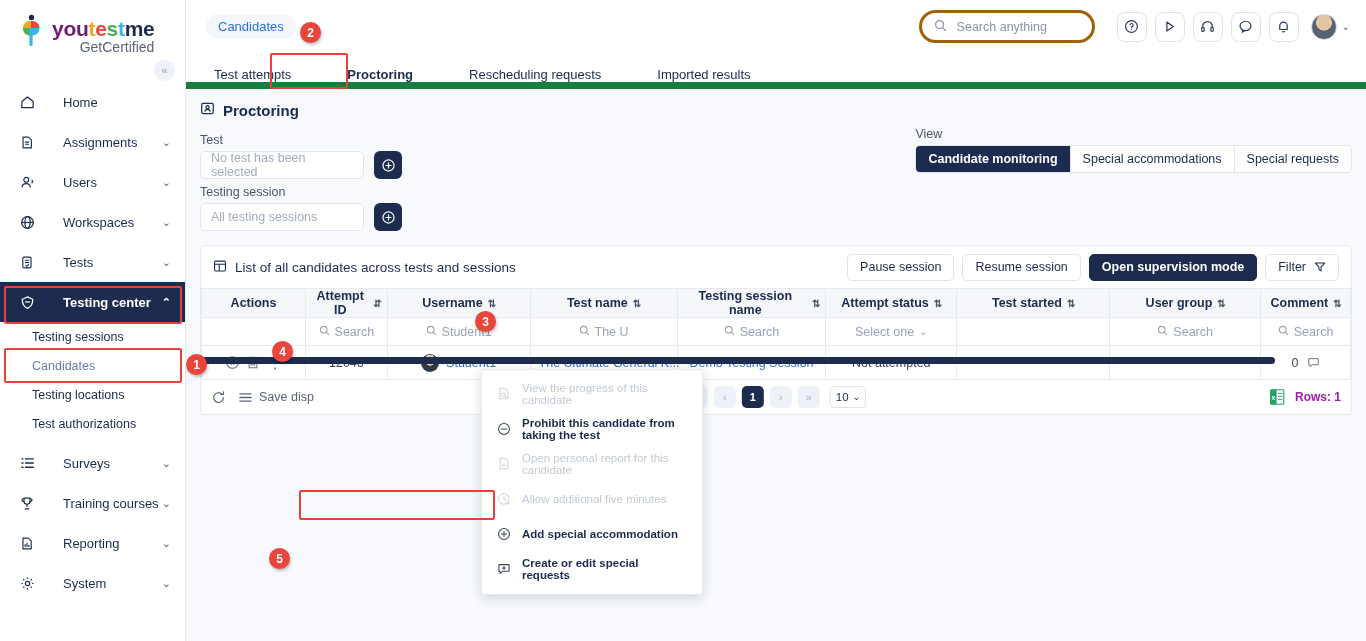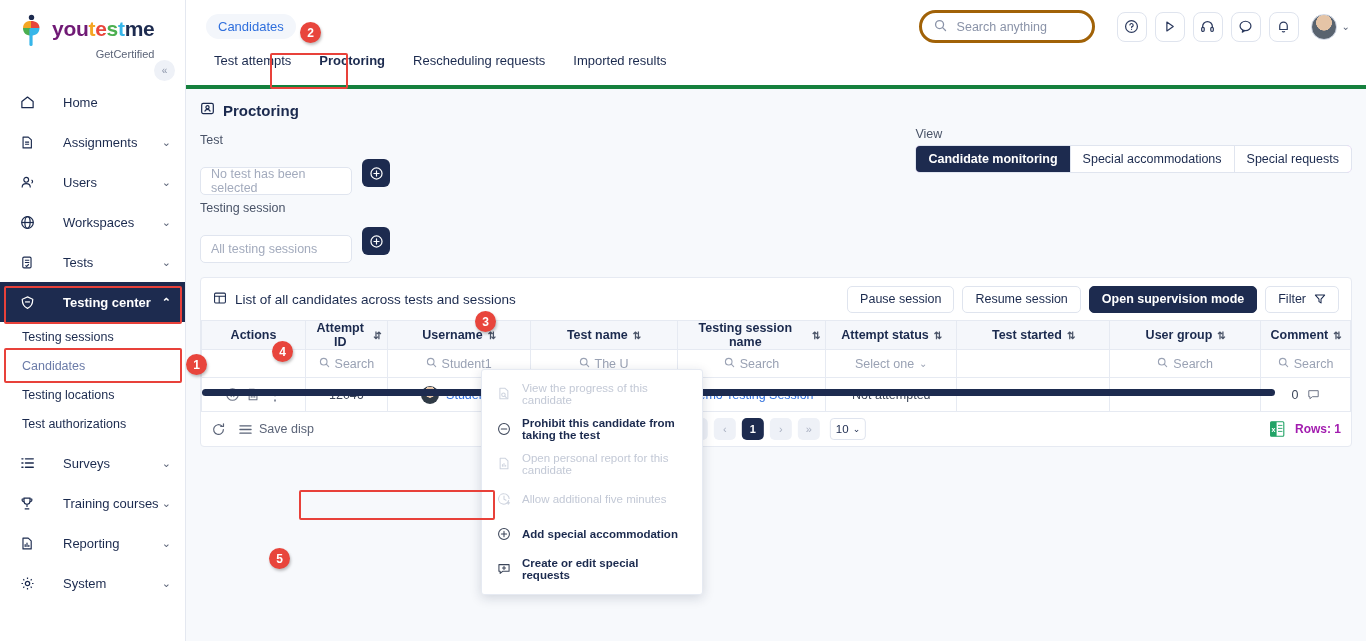--- a/index.html
+++ b/index.html
@@ -27,21 +27,21 @@
   .logo-row { display: flex; align-items: flex-start; }
   .logo-mark { width: 30px; height: 32px; position: relative; margin-right: 4px; }
   .logo-text { line-height: 1; padding-top: 4px; }
   .logo-main { font-size: 21px; font-weight: bold; letter-spacing: -0.3px; }
   .lt-you { color: #701a75; }
   .lt-t1 { color: #f5a623; }
   .lt-e { color: #e8453c; }
   .lt-s { color: #4caf50; }
   .lt-t2 { color: #37b6e9; }
   .lt-me { color: #1d2b4f; }
-  .logo-sub { font-size: 11px; color: #5b6478; text-align: right; margin-top: 10px; }
+  .logo-sub { font-size: 14px; color: #5b6478; text-align: right; margin-top: 1px; }
 
   .collapse-btn {
     position: absolute; right: 10px; top: 60px;
     width: 21px; height: 21px; border-radius: 50%;
     background: #eef1f7; color: #8a93a8;
     display: flex; align-items: center; justify-content: center;
     font-size: 10px; cursor: pointer;
   }
 
   .nav { margin-top: 22px; }
@@ -53,21 +53,21 @@
   }
   .nav-item .ico { width: 22px; flex: 0 0 22px; display:flex; align-items:center; }
   .nav-item .lbl { flex: 1; margin-left: 21px; }
   .nav-item .chev { color: #5b6478; font-size: 11px; }
   .nav-item.active {
     background: #1d2b4f; color: #ffffff; font-weight: bold;
   }
   .nav-item.active .chev { color: #ffffff; }
   .nav-sub {
     height: 29px; display: flex; align-items: center;
-    padding-left: 22px; font-size: 12.5px; color: #1b2a4e; cursor: pointer;
+    padding-left: 32px; font-size: 12.5px; color: #1b2a4e; cursor: pointer;
   }
   .nav-sub.selected { color: #6b7ba8; }
 
   .hl-box {
     position: absolute; border: 2.5px solid #e8413a; border-radius: 2px;
     pointer-events: none; z-index: 40;
   }
 
   
   .main { flex: 1; height: 641px; background: #ffffff; position: relative; overflow: hidden; }
@@ -99,44 +99,44 @@
   }
   .avatar-wrap { display: flex; align-items: center; margin-left: 12px; cursor: pointer; }
   .avatar {
     width: 26px; height: 26px; border-radius: 50%;
     background: radial-gradient(circle at 50% 32%, #e5c4a6 0 38%, #59636f 40% 100%);
     border: 1px solid #cfd6e4;
   }
   .avatar-chev { margin-left: 5px; color: #5b6478; font-size: 10px; }
 
   .tabs {
-    height: 36px; display: flex; align-items: flex-start;
-    border-bottom: 4px solid #15803d; padding-left: 14px; position: relative;
+    height: 36px; display: flex; align-items: flex-end;
+    border-bottom: 7px solid #15803d; padding-left: 14px; position: relative; gap: 28px;
   }
   .tab {
     padding: 0 14px; display: flex; align-items: center;
     font-size: 13px; color: #1b2a4e; cursor: pointer;
   }
   .tab.active { font-weight: bold; }
 
   .content { background: #f7f9fc; height: calc(641px - 89px); padding: 0; position: relative; }
 
   .page-title {
     display: flex; align-items: center; gap: 8px;
     padding: 12px 0 0 14px; font-size: 15px; font-weight: bold; color: #1b2a4e;
   }
 
   .filters-row { display: flex; padding: 8px 14px 0 14px; }
   .filters-left { width: 600px; }
   .fld-label { font-size: 12.5px; color: #4a5468; margin: 6px 0 4px 0; }
   .fld-row { display: flex; align-items: center; gap: 10px; }
   .fld-input {
-    width: 152px; height: 28px; background: #fff; border: 1px solid #e0e5ef;
+    width: 164px; height: 28px; background: #fff; border: 1px solid #e0e5ef;
     border-radius: 5px; display: flex; align-items: center; padding: 0 10px;
-    font-size: 12.5px; color: #a3abbd; margin-top: 16px;
+    font-size: 12.5px; color: #a3abbd;
   }
   .fld-add {
     width: 28px; height: 28px; border-radius: 6px; background: #1d2b4f;
     color: #fff; display: flex; align-items: center; justify-content: center;
     cursor: pointer;
   }
   .filters-right { margin-left: auto; padding-right: 0; }
   .view-label { font-size: 12.5px; color: #4a5468; margin-bottom: 4px; }
   .seg { display: flex; border-radius: 5px; overflow: hidden; border: 1px solid #e0e5ef; background:#f0abfc;}
   .seg-btn {

